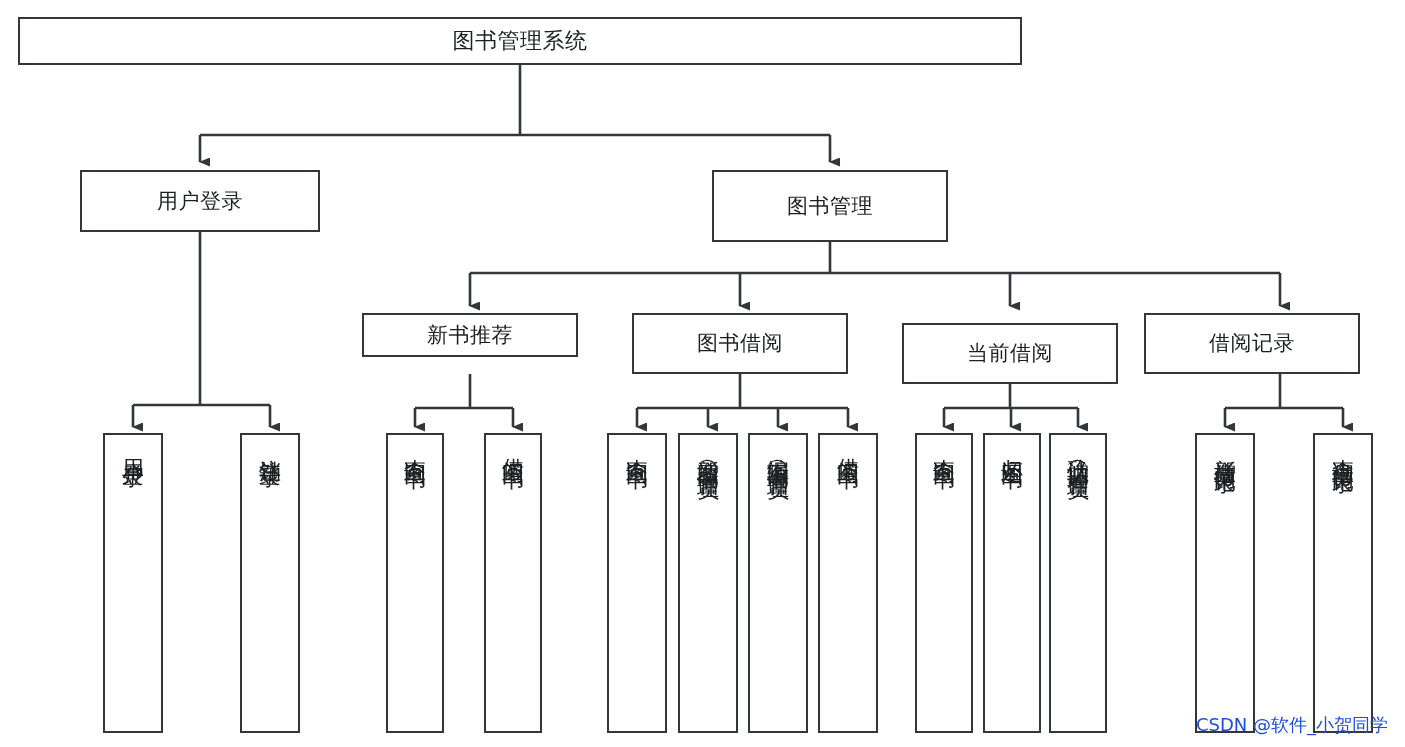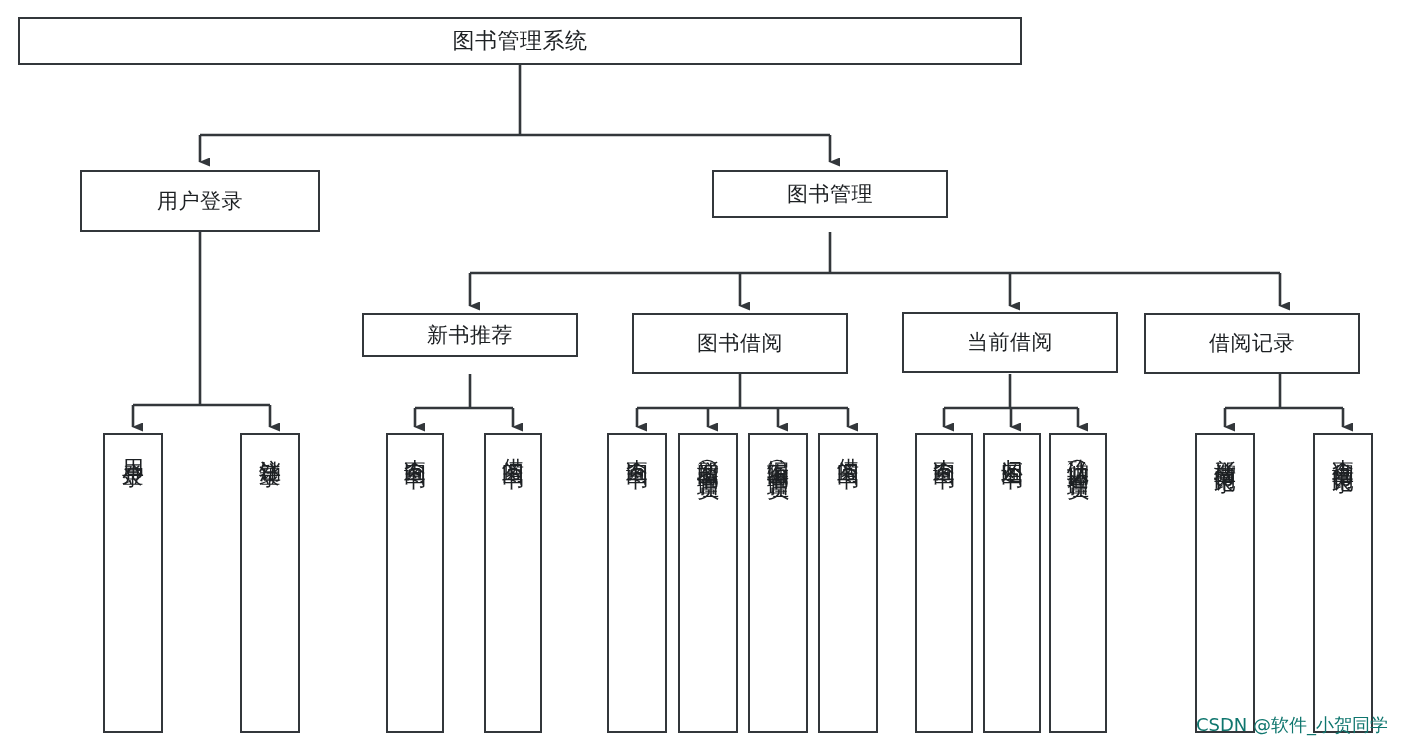--- a/index.html
+++ b/index.html
@@ -59,21 +59,21 @@
     margin: 0 auto;
   }
   .node.root .node-label {
     font-size: 22px;
   }
   #watermark {
     position: absolute;
     left: 1196px;
     top: 713px;
     font-size: 18px;
-    color: #0f766e;
+    color: #1d4ed8;
     white-space: nowrap;
     font-family: "DejaVu Sans", "Liberation Sans", sans-serif;
     pointer-events: none;
   }
 </style>
 </head>
 <body>
 
 <div id="diagram-root">
 
@@ -129,33 +129,33 @@
   </svg>
 
   <div class="node horiz root" style="left:18px; top:17px; width:1004px; height:48px;">
     <span class="node-label">图书管理系统</span>
   </div>
 
   <div class="node horiz" style="left:80px; top:170px; width:240px; height:62px;">
     <span class="node-label">用户登录</span>
   </div>
 
-  <div class="node horiz" style="left:712px; top:170px; width:236px; height:48px;">
+  <div class="node horiz" style="left:712px; top:170px; width:236px; height:72px;">
     <span class="node-label">图书管理</span>
   </div>
 
   <div class="node horiz" style="left:362px; top:313px; width:216px; height:44px;">
     <span class="node-label">新书推荐</span>
   </div>
 
   <div class="node horiz" style="left:632px; top:313px; width:216px; height:61px;">
     <span class="node-label">图书借阅</span>
   </div>
 
-  <div class="node horiz" style="left:902px; top:312px; width:216px; height:61px;">
+  <div class="node horiz" style="left:902px; top:323px; width:216px; height:61px;">
     <span class="node-label">当前借阅</span>
   </div>
 
   <div class="node horiz" style="left:1144px; top:313px; width:216px; height:61px;">
     <span class="node-label">借阅记录</span>
   </div>
 
   <div class="node vert" style="left:103px; top:433px; width:60px; height:300px;">
     <span class="node-label">用户登录</span>
   </div>

